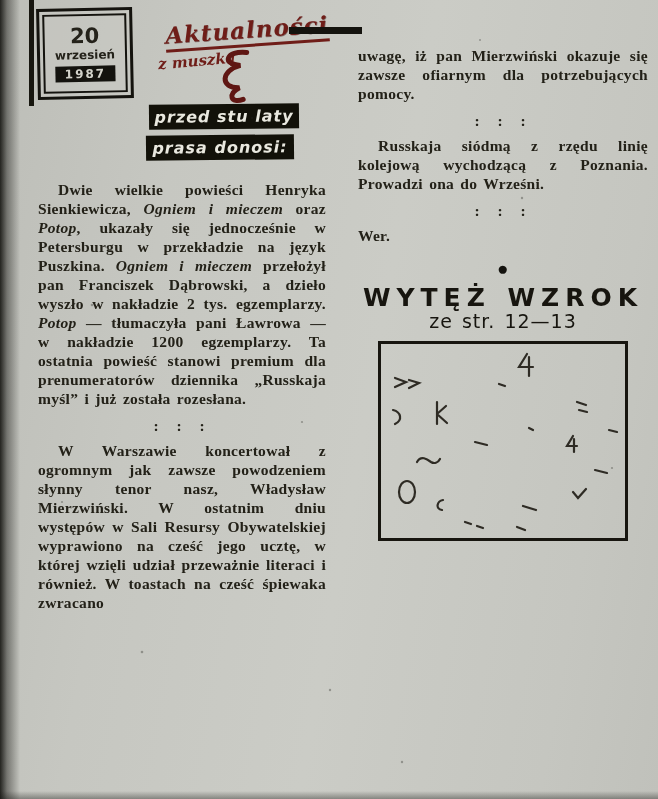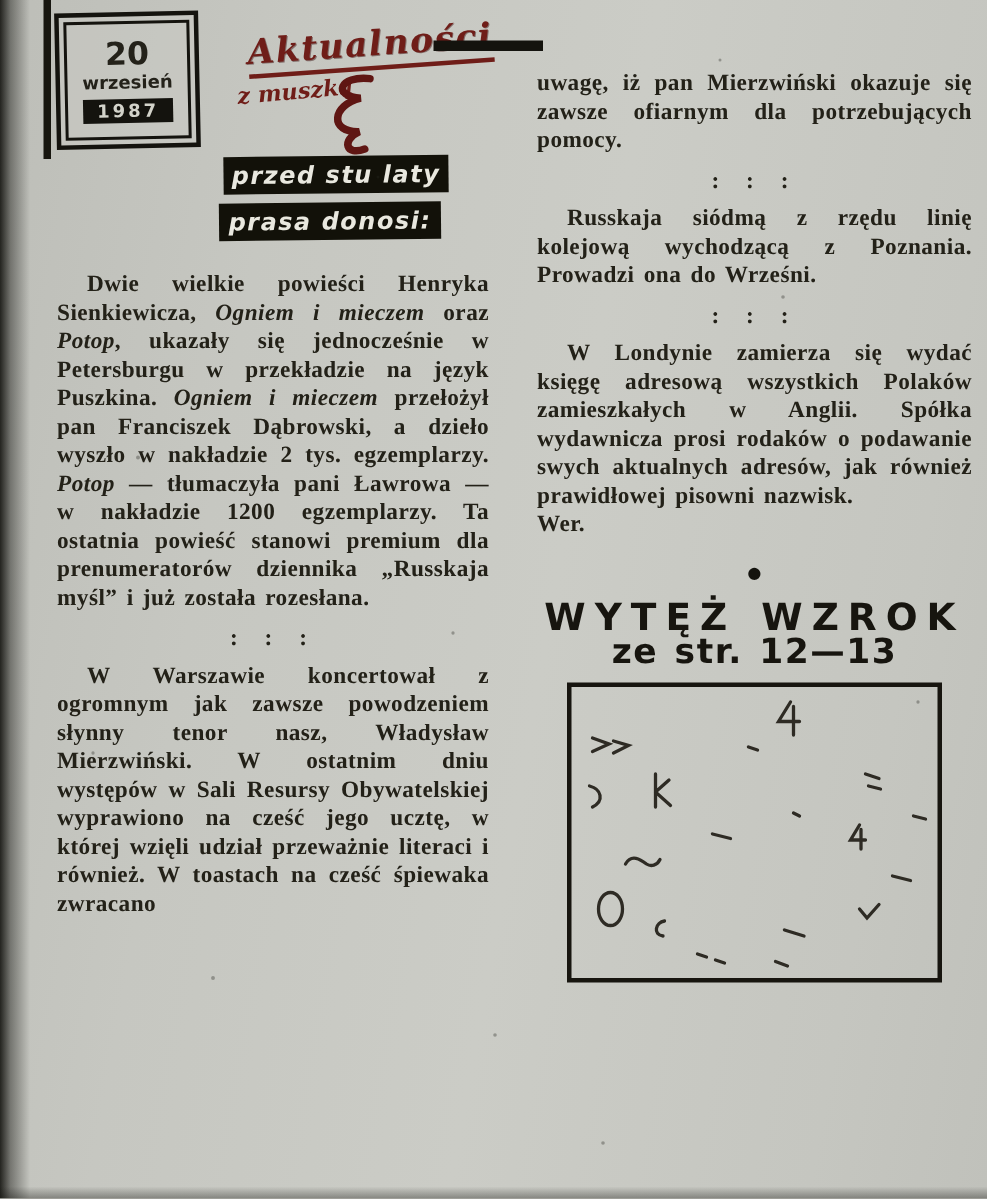--- a/index.html
+++ b/index.html
@@ -49,21 +49,21 @@
   .col-right { left:358px; top:46px;  width:290px; }
   .col p { text-indent:20px; }
   .col p.noindent { text-indent:0; }
   .col em { }
   .sep { text-align:center; font-weight:bold; letter-spacing:6px; text-indent:0;
     margin:8px 0 6px; line-height:19px; }
   .signature { font-weight:bold; padding-right:8px; }
   .bullet { text-align:center; font-size:19px; line-height:20px; margin-top:14px; color:#14130e; }
   .puzzle-title { font-family:"DejaVu Sans",sans-serif; font-weight:bold; font-size:25px;
     letter-spacing:6px; text-align:center; margin-top:9px; white-space:nowrap; color:#17150f; }
-  .puzzle-subtitle { font-family:"DejaVu Sans",sans-serif; font-weight:bold; font-size:23px;
+  .puzzle-subtitle { font-family:"DejaVu Sans",sans-serif; font-weight:normal; font-size:19px;
     letter-spacing:1px; text-align:center; margin-top:5px; color:#17150f; }
   .puzzle-box { width:250px; height:200px; border:3px solid #17150f; margin:10px auto 0;
     position:relative; }
   .speckles { position:absolute; left:0; top:0; pointer-events:none; }
 </style>
 </head>
 <body>
 
 <div class="page">
 
@@ -92,21 +92,20 @@
     <p><span>Dwie wielkie powieści Henryka Sienkiewicza, </span><em>Ogniem i mieczem</em><span> oraz </span><em>Potop</em><span>, ukazały się jednocześnie w Petersburgu w przekładzie na język Puszkina. </span><em>Ogniem i mieczem</em><span> przełożył pan Franciszek Dąbrowski, a dzieło wyszło w nakładzie 2 tys. egzemplarzy. </span><em>Potop</em><span> — tłumaczyła pani Ławrowa — w nakładzie 1200 egzemplarzy. Ta ostatnia powieść stanowi premium dla prenumeratorów dziennika „Russkaja myśl” i już została rozesłana.</span></p>
     <div class="sep">: : :</div>
     <p>W Warszawie koncertował z ogromnym jak zawsze powodzeniem słynny tenor nasz, Władysław Mierzwiński. W ostatnim dniu występów w Sali Resursy Obywatelskiej wyprawiono na cześć jego ucztę, w której wzięli udział przeważnie literaci i również. W toastach na cześć śpiewaka zwracano</p>
   </div>
 
   <div class="col col-right">
     <p class="noindent">uwagę, iż pan Mierzwiński okazuje się zawsze ofiarnym dla potrzebujących pomocy.</p>
     <div class="sep">: : :</div>
     <p>Russkaja siódmą z rzędu linię kolejową wychodzącą z Poznania. Prowadzi ona do Wrześni.</p>
     <div class="sep">: : :</div>
-    <p>W Londynie zamierza się wydać księgę adresową wszystkich Polaków zamieszkałych w Anglii. Spółka wydawnicza prosi rodaków o podawanie swych aktualnych adresów, jak również prawidłowej pisowni nazwisk.</p>
     <div class="signature">Wer.</div>
     <div class="bullet">●</div>
     <div class="puzzle-title">WYTĘŻ WZROK</div>
     <div class="puzzle-subtitle">ze str. 12—13</div>
     <div class="puzzle-box">
       <svg width="244" height="194" viewBox="0 0 244 194">
         <g fill="none" stroke="#2e2b24" stroke-width="2.2" stroke-linecap="round">
           <path d="M146,10 l-8,13 h14 m-4,-10 v19"></path>
           <path d="M14,34 l11,4 l-11,5"></path>
           <path d="M28,36 l10,3 l-10,5"></path>

